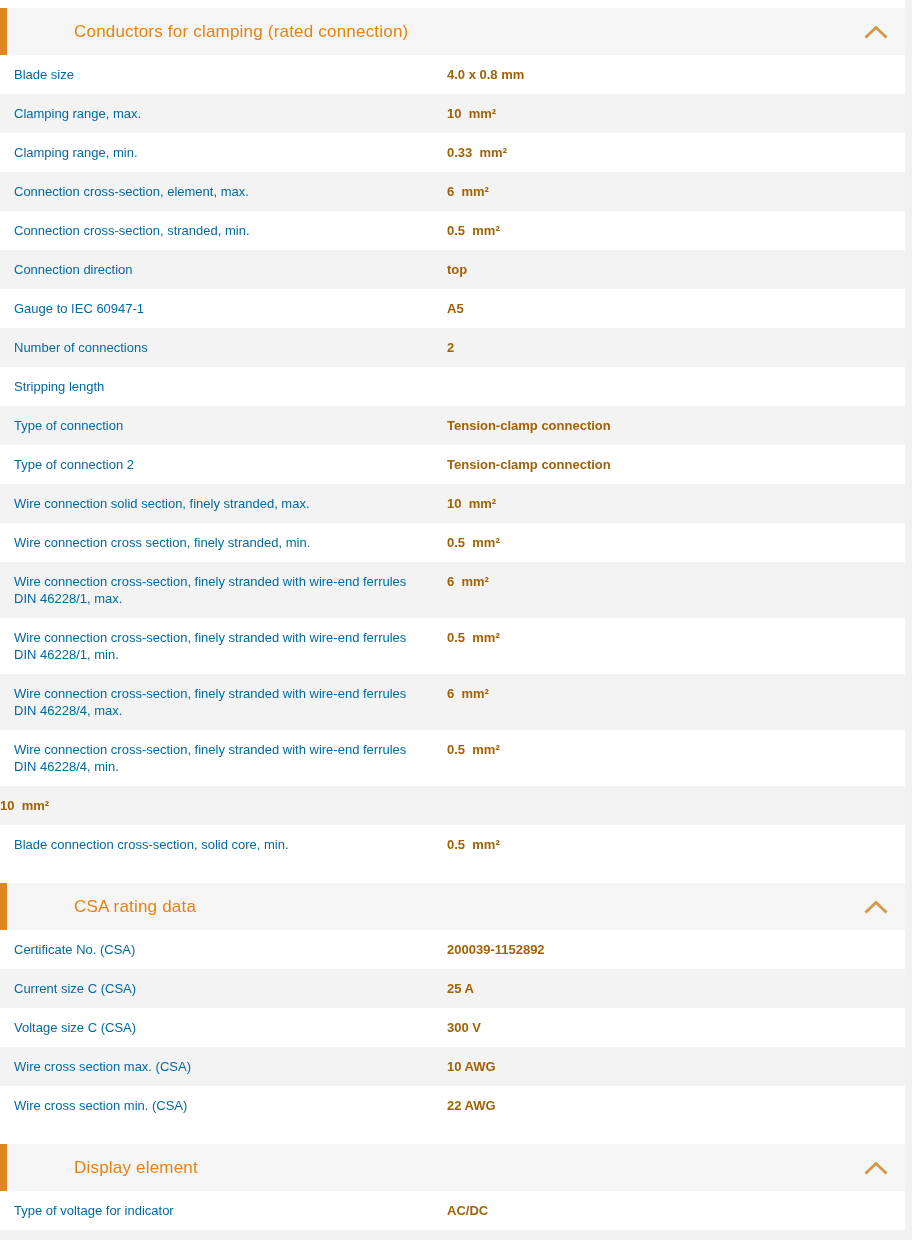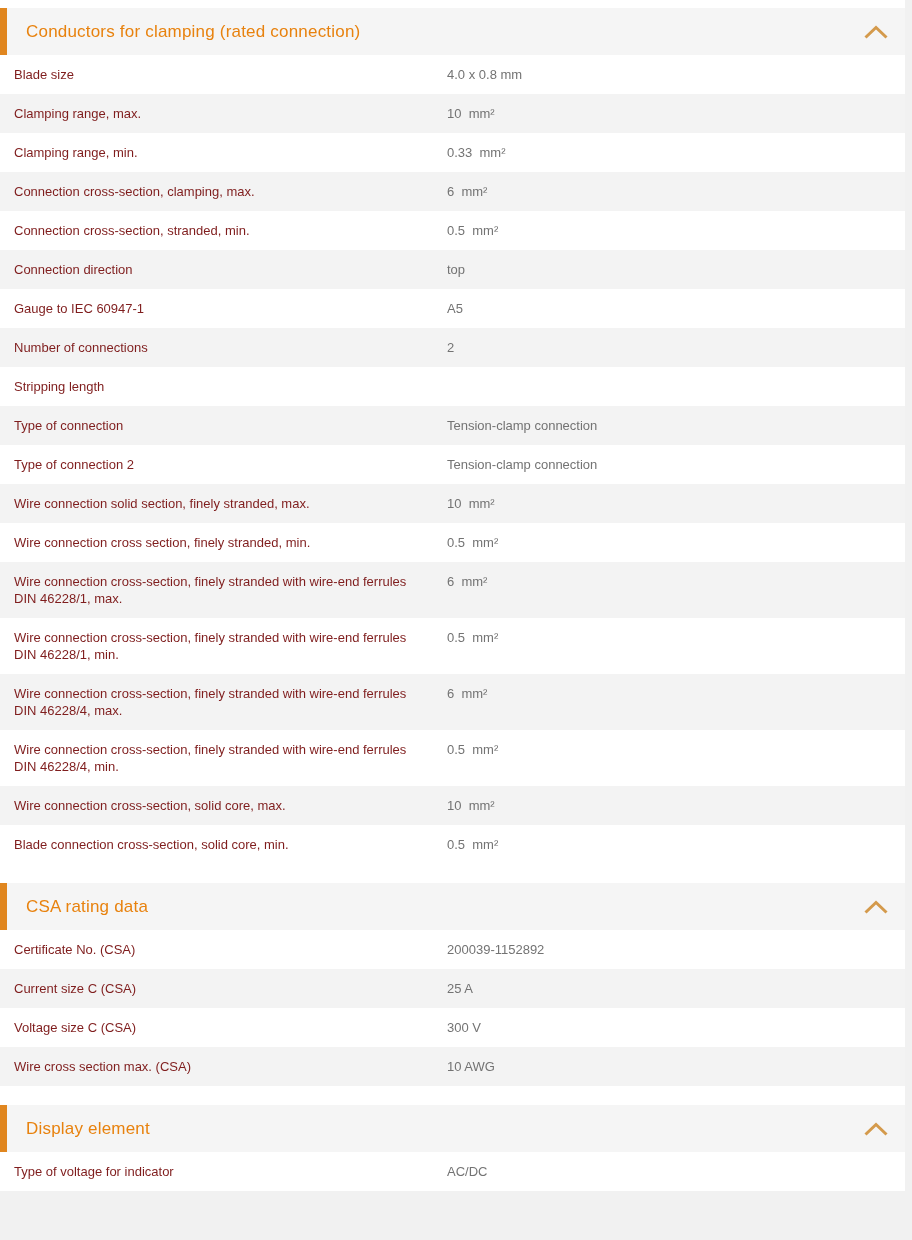--- a/index.html
+++ b/index.html
@@ -17,20 +17,21 @@
   .spec-section { background: #ffffff; }
   .spec-section + .spec-section { margin-top: 19px; }
 
   .section-header {
     position: relative;
     height: 47px;
     background: #f5f5f5;
     display: flex;
     align-items: center;
     cursor: pointer;
+    padding-left: 48px;
   }
   .accent-bar {
     position: absolute;
     left: 0; top: 0; bottom: 0;
     width: 7px;
     background: #e0861f;
   }
   .section-title {
     margin-left: 26px;
     font-size: 17px;
@@ -56,28 +57,29 @@
     min-height: 39px;
     background: #ffffff;
   }
   .spec-row:nth-child(even) { background: #f3f3f3; }
   .row-label {
     flex: 0 0 405px;
     margin-left: 14px;
     margin-right: 28px;
     font-size: 13px;
     line-height: 17px;
-    color: #7f1d1d;
+    color: #0369a1;
   }
   .row-value {
     flex: 1 1 auto;
     font-size: 13px;
     line-height: 17px;
-    color: #737373;
+    color: #a16207;
     white-space: pre-wrap;
+    font-weight: bold;
   }
 </style>
 </head>
 <body>
 
 <div id="panel">
   <div id="sections-root">
   <section class="spec-section">
     <header class="section-header">
       <span class="accent-bar"></span>
@@ -98,21 +100,21 @@
     <div class="row-label">Clamping range, max.</div>
     <div class="row-value">10  mm²</div>
   </div>
 
   <div class="spec-row">
     <div class="row-label">Clamping range, min.</div>
     <div class="row-value">0.33  mm²</div>
   </div>
 
   <div class="spec-row">
-    <div class="row-label">Connection cross-section, clamping, max.</div>
+    <div class="row-label">Connection cross-section, element, max.</div>
     <div class="row-value">6  mm²</div>
   </div>
 
   <div class="spec-row">
     <div class="row-label">Connection cross-section, stranded, min.</div>
     <div class="row-value">0.5  mm²</div>
   </div>
 
   <div class="spec-row">
     <div class="row-label">Connection direction</div>
@@ -167,21 +169,20 @@
     <div class="row-label">Wire connection cross-section, finely stranded with wire-end ferrules DIN 46228/4, max.</div>
     <div class="row-value">6  mm²</div>
   </div>
 
   <div class="spec-row">
     <div class="row-label">Wire connection cross-section, finely stranded with wire-end ferrules DIN 46228/4, min.</div>
     <div class="row-value">0.5  mm²</div>
   </div>
 
   <div class="spec-row">
-    <div class="row-label">Wire connection cross-section, solid core, max.</div>
     <div class="row-value">10  mm²</div>
   </div>
 
   <div class="spec-row">
     <div class="row-label">Blade connection cross-section, solid core, min.</div>
     <div class="row-value">0.5  mm²</div>
   </div>
 </div>
   </section>
 
@@ -209,20 +210,24 @@
   <div class="spec-row">
     <div class="row-label">Voltage size C (CSA)</div>
     <div class="row-value">300 V</div>
   </div>
 
   <div class="spec-row">
     <div class="row-label">Wire cross section max. (CSA)</div>
     <div class="row-value">10 AWG</div>
   </div>
 
+  <div class="spec-row">
+    <div class="row-label">Wire cross section min. (CSA)</div>
+    <div class="row-value">22 AWG</div>
+  </div>
 </div>
   </section>
 
   <section class="spec-section">
     <header class="section-header">
       <span class="accent-bar"></span>
       <h2 class="section-title">Display element</h2>
       <span class="chevron">
         <svg viewBox="0 0 26 15" aria-hidden="true">
           <path d="M2.5 13 L13 3 L23.5 13" fill="none" stroke="currentColor" stroke-width="3" stroke-linejoin="miter"></path>

